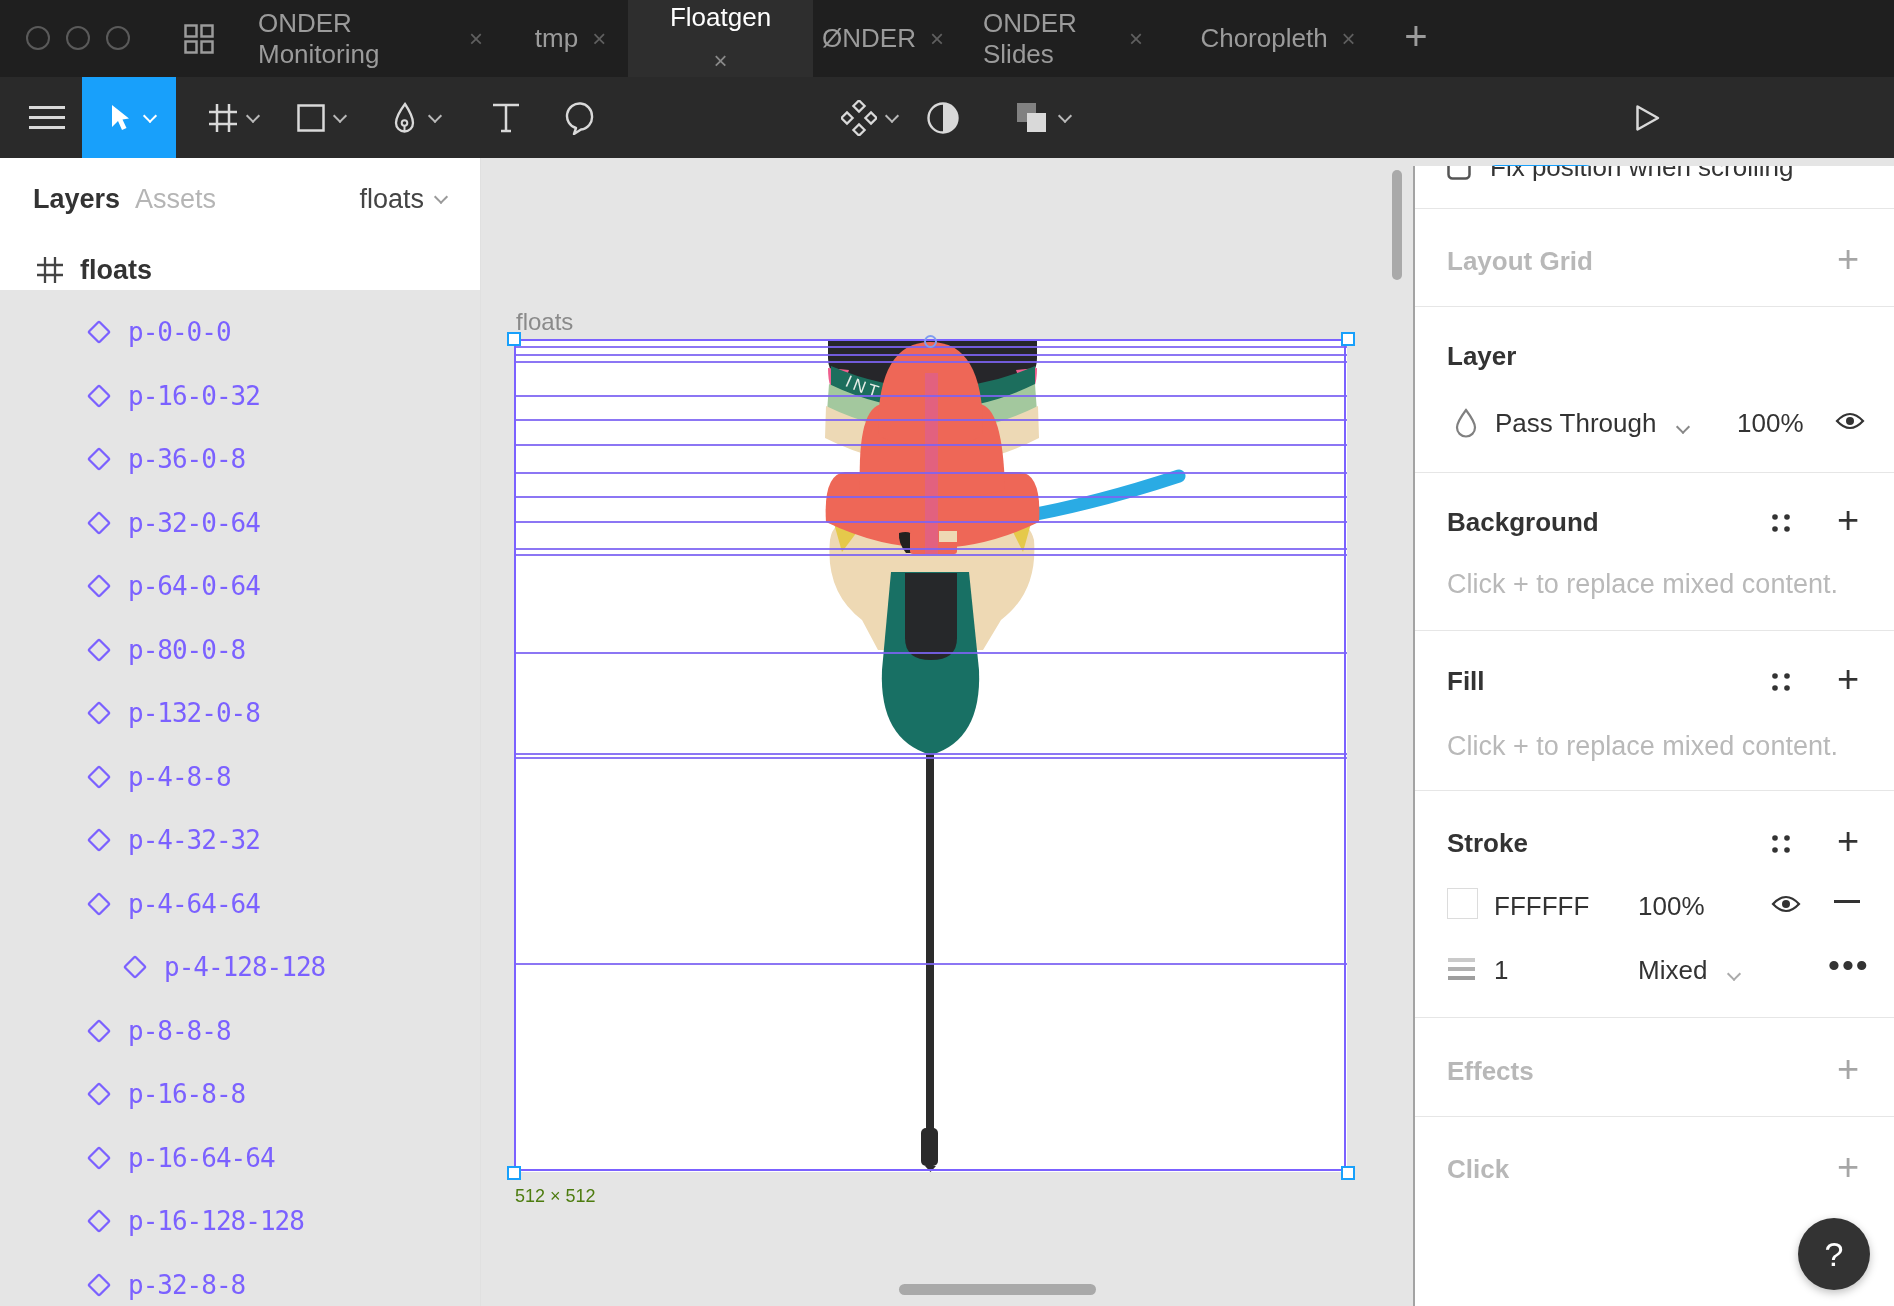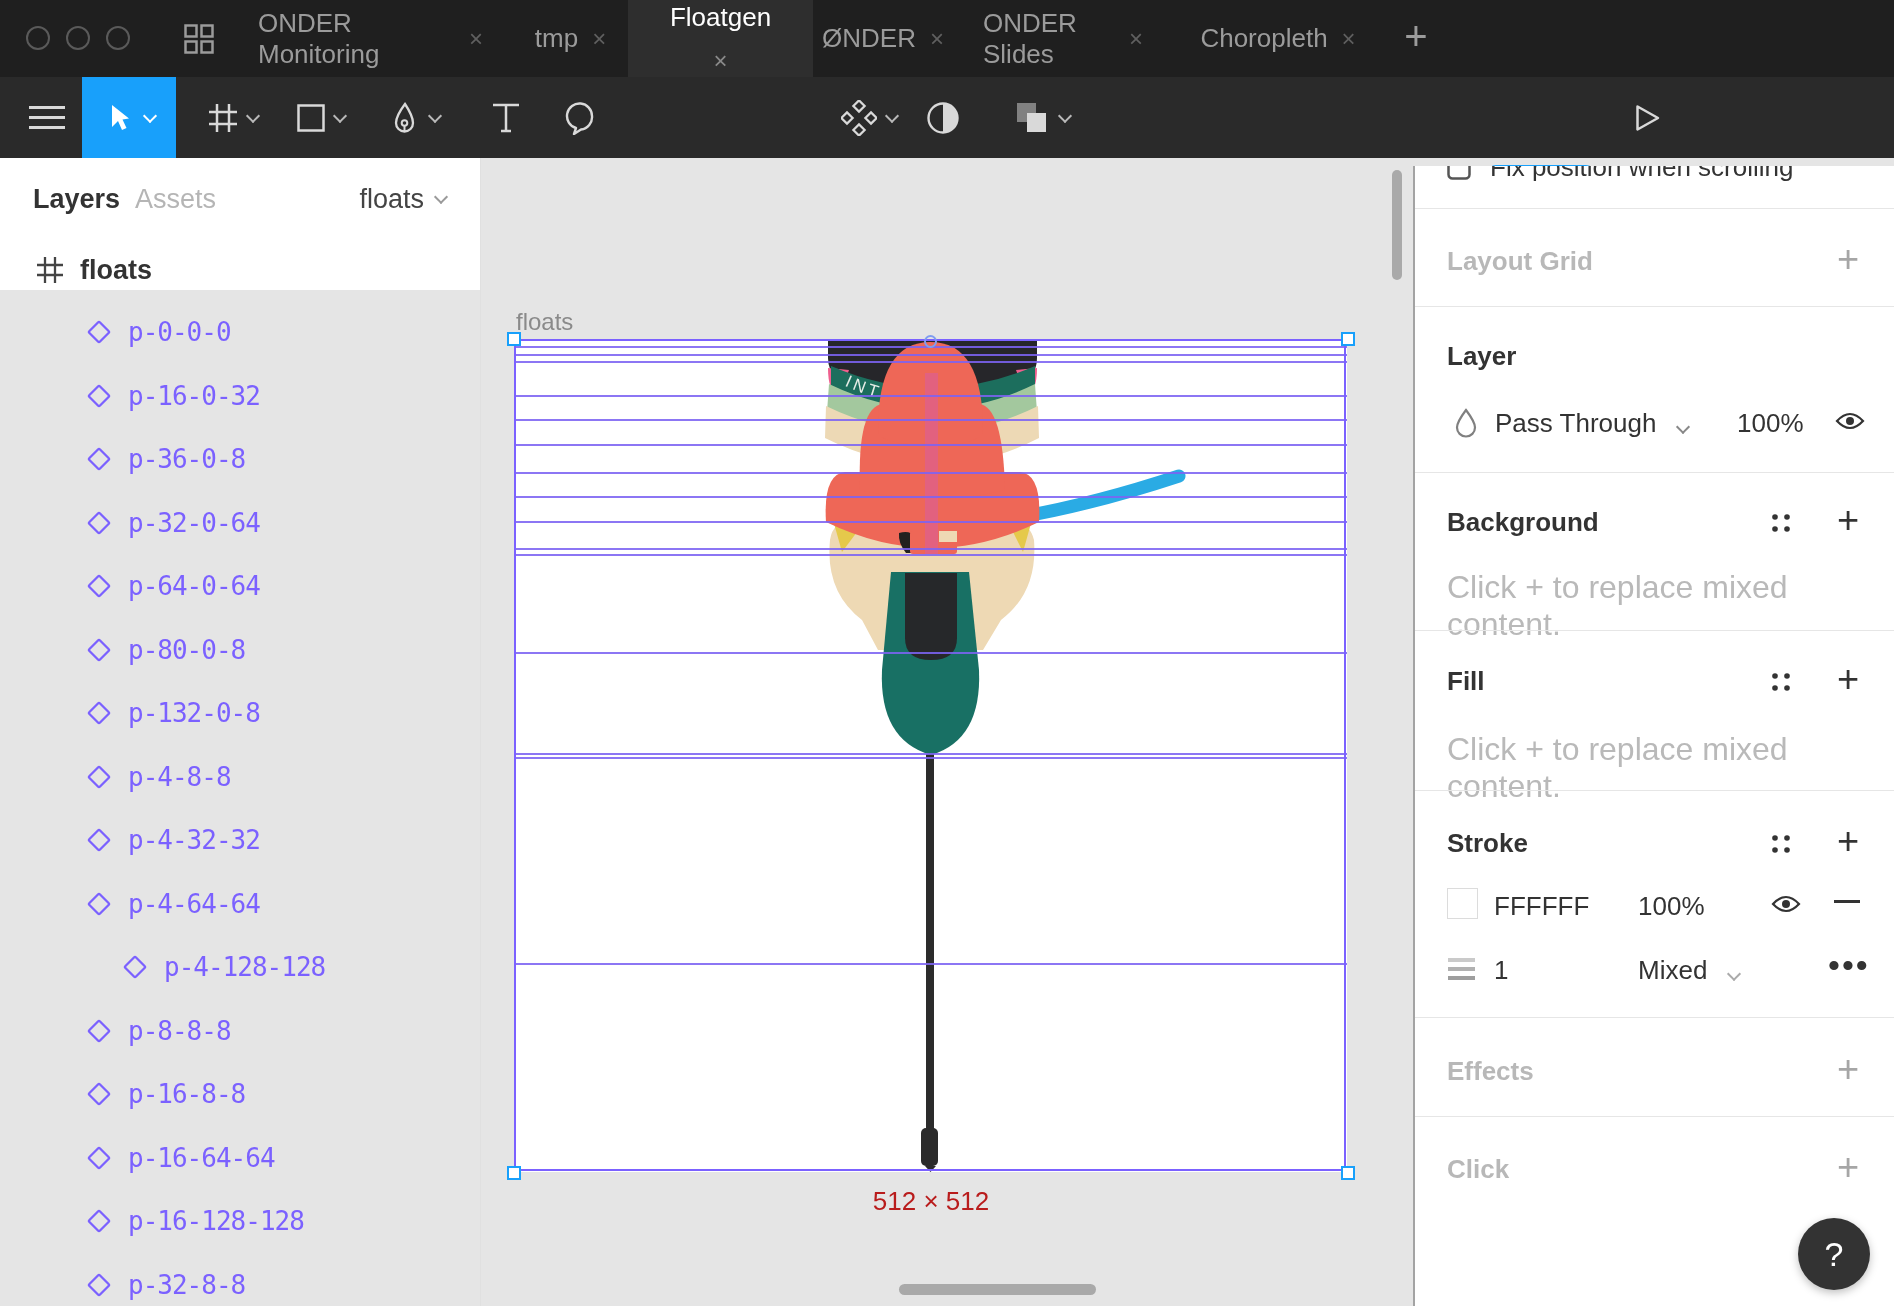--- a/index.html
+++ b/index.html
@@ -59,37 +59,37 @@
             overflow:hidden; }
   #frame-label { position:absolute; left:35px; top:150px; font-size:24px; color:#8a8a8a; }
   #frame { position:absolute; left:34px; top:182px; width:832px; height:832px; background:#ffffff; }
   #frame svg { position:absolute; left:0; top:0; }
   .sel-line { position:absolute; left:0; width:832px; height:2px; background:rgba(124,99,243,0.88); }
   #frame-border { position:absolute; left:-1px; top:-1px; width:832px; height:832px;
                   border:2px solid #7b61ff; pointer-events:none; }
   .handle { position:absolute; width:14px; height:14px; background:#fff; border:2.5px solid #18a0fb; }
   #handle-top-center { position:absolute; left:409px; top:-5px; width:13px; height:13px; border-radius:50%;
                        border:2.5px solid #7f9cf0; background:transparent; }
-  #size-badge { position:absolute; left:34px; top:1028px; width:832px; text-align:center;
-                font-size:26px; color:#b91c1c; }
+  #size-badge { position:absolute; left:34px; top:1028px; width:832px; 
+                font-size:18px; color:#4d7c0f; }
   #h-scrollbar { position:absolute; left:418px; top:1126px; width:197px; height:11px; background:#a9a9a9;
                  border-radius:6px; }
   #v-scrollbar { position:absolute; left:911px; top:12px; width:10px; height:110px; background:#a9a9a9;
                  border-radius:5px; }
 
   
   #panel { position:absolute; left:1413px; top:166px; width:481px; height:1148px; background:#ffffff;
            border-left:2px solid #a3a3a3; overflow:hidden; }
   .divider { position:absolute; left:0; width:100%; height:1px; background:#e6e6e6; }
   .sec-title { position:absolute; left:32px; font-size:26px; font-weight:600; color:#333; }
   .sec-title.disabled { color:#b8b8b8; }
   .plus { position:absolute; left:1829px; font-size:38px; font-weight:200; color:#333; width:34px;
           text-align:center; }
   .plus.disabled { color:#a6a6a6; }
-  .muted { position:absolute; left:32px; font-size:32px; color:#b9b9b9; }
+  .muted { position:absolute; left:32px; font-size:27px; color:#b9b9b9; }
   .pbody { font-size:26px; color:#333; }
   .chev-dark { border:solid #888; border-width:0 2.5px 2.5px 0; display:inline-block; padding:4px;
                transform:rotate(45deg); margin-top:-6px; }
   #help-btn { position:absolute; left:383px; top:1052px; width:72px; height:72px; border-radius:50%;
               background:#333333; color:#fff; font-size:34px; display:flex; align-items:center;
               justify-content:center; box-shadow:0 3px 8px rgba(0,0,0,.25); }
 </style>
 </head>
 <body>
 

